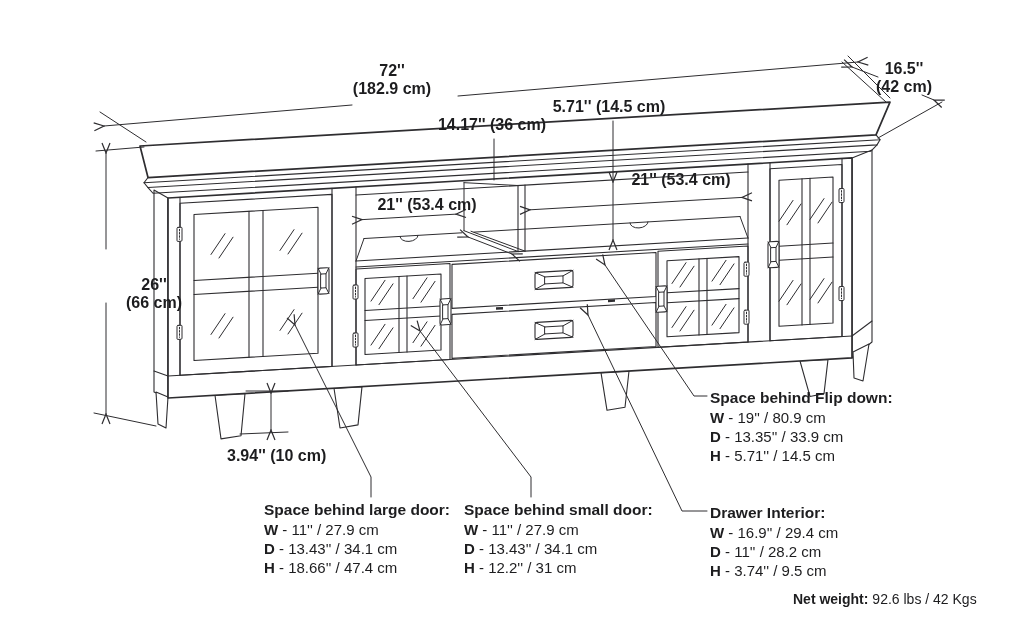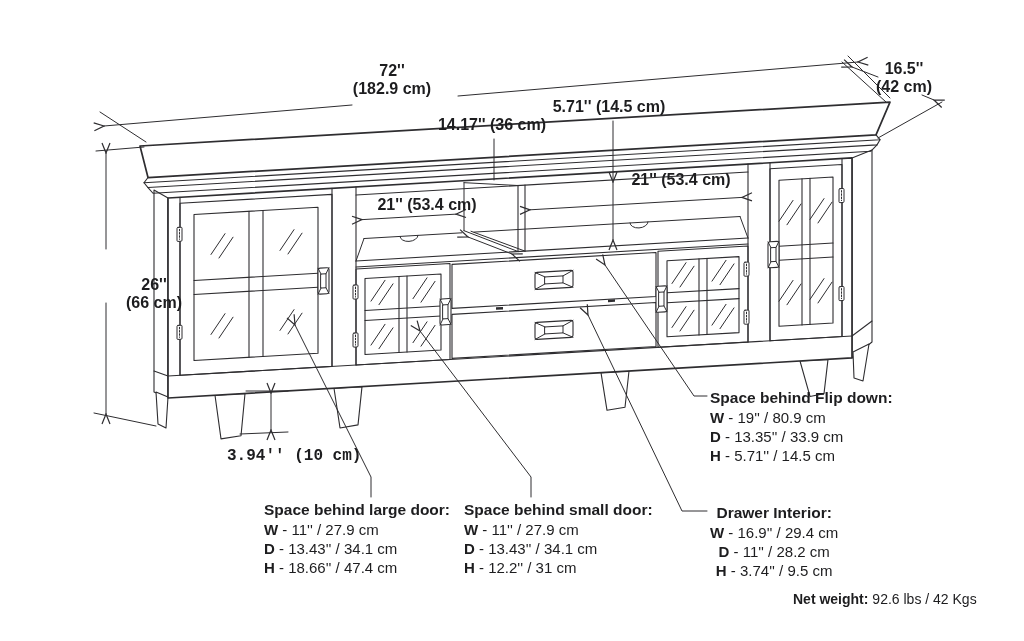--- a/index.html
+++ b/index.html
@@ -9,21 +9,21 @@
   svg{position:absolute;left:0;top:0;}
   svg *{vector-effect:non-scaling-stroke;}
   .ln{stroke:#2e2d30;fill:none;stroke-width:1.1;stroke-linecap:round;stroke-linejoin:round;}
   .fw{stroke-width:1.7;}
   .wh{fill:#ffffff;}
   .thin{stroke-width:1;}
   .dk{fill:#2e2d30;stroke:none;}
   .dim-label{position:absolute;font-weight:bold;font-size:16px;line-height:18px;
              color:#1d1d1f;white-space:nowrap;text-align:center;transform:translateX(-50%);}
   .dim-label span{display:block;}
-  .dim-left{transform:none;text-align:right;font-family:Liberation Mono, monospace;}
+  .dim-left{transform:none;text-align:right;}
   .spec{position:absolute;font-size:15px;line-height:19px;white-space:nowrap;}
   .spec .ttl{font-weight:bold;font-size:15.5px;margin-bottom:1px;}
   .spec .row b{font-weight:bold;}
   .footer{position:absolute;font-size:14px;white-space:nowrap;}
   .footer b{font-weight:bold;}
 </style>
 </head>
 <body>
 
 <div class="stage">
@@ -265,21 +265,21 @@
     <div class="row"><b>H</b> <span>- 18.66'' / 47.4 cm</span></div>
   </div>
 
   <div class="spec" style="left:464px;top:500px;">
     <div class="ttl">Space behind small door:</div>
     <div class="row"><b>W</b> <span>- 11'' / 27.9 cm</span></div>
     <div class="row"><b>D</b> <span>- 13.43'' / 34.1 cm</span></div>
     <div class="row"><b>H</b> <span>- 12.2'' / 31 cm</span></div>
   </div>
 
-  <div class="spec" style="left:710px;top:503px;text-align:center;">
+  <div class="spec" style="left:710px;top:503px;">
     <div class="ttl">Drawer Interior:</div>
     <div class="row"><b>W</b> <span>- 16.9'' / 29.4 cm</span></div>
     <div class="row"><b>D</b> <span>- 11'' / 28.2 cm</span></div>
     <div class="row"><b>H</b> <span>- 3.74'' / 9.5 cm</span></div>
   </div>
 
   <div class="footer" style="left:793px;top:591px;">
     <b>Net weight:</b>
     <span>92.6 lbs / 42 Kgs</span>
   </div>

